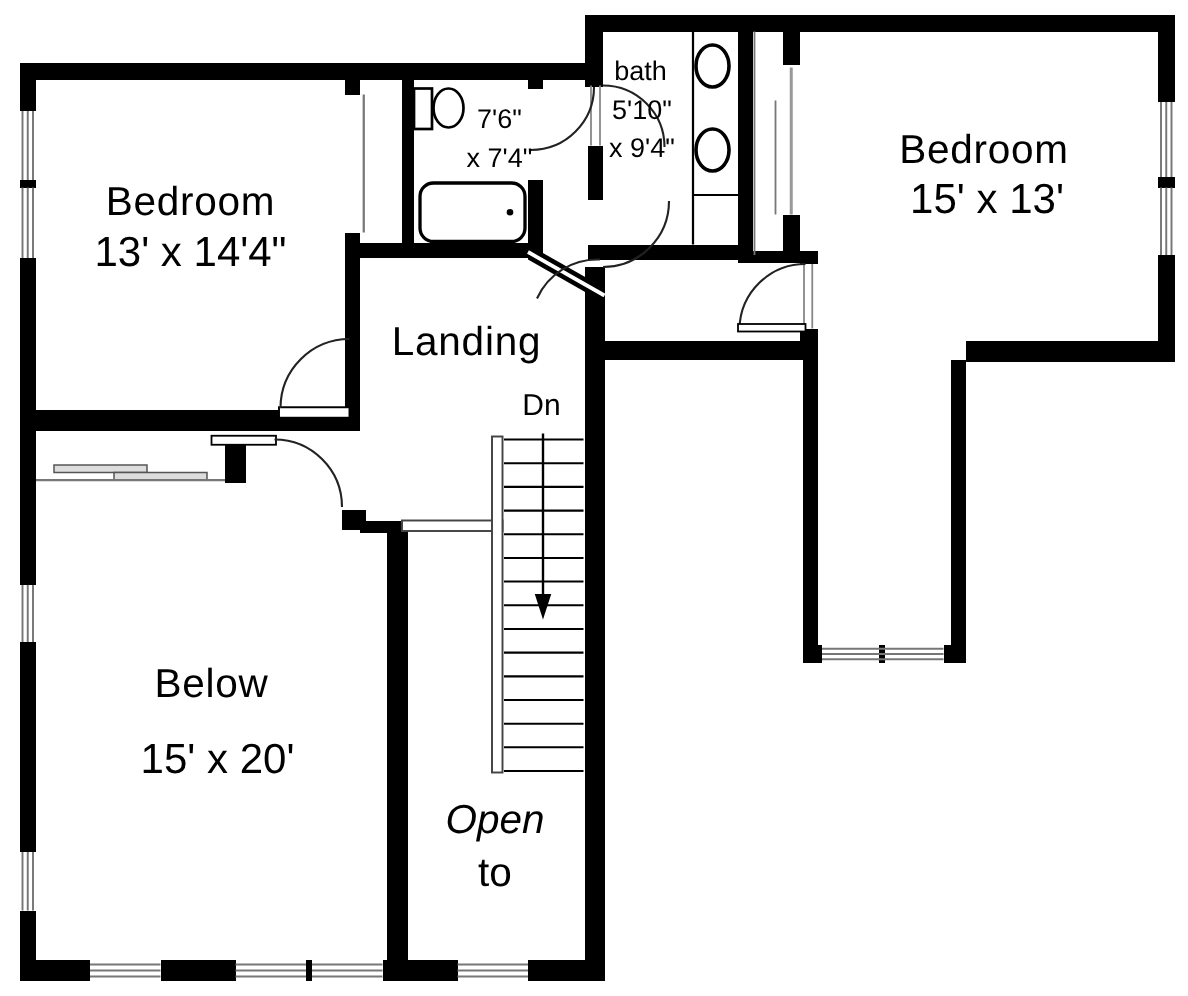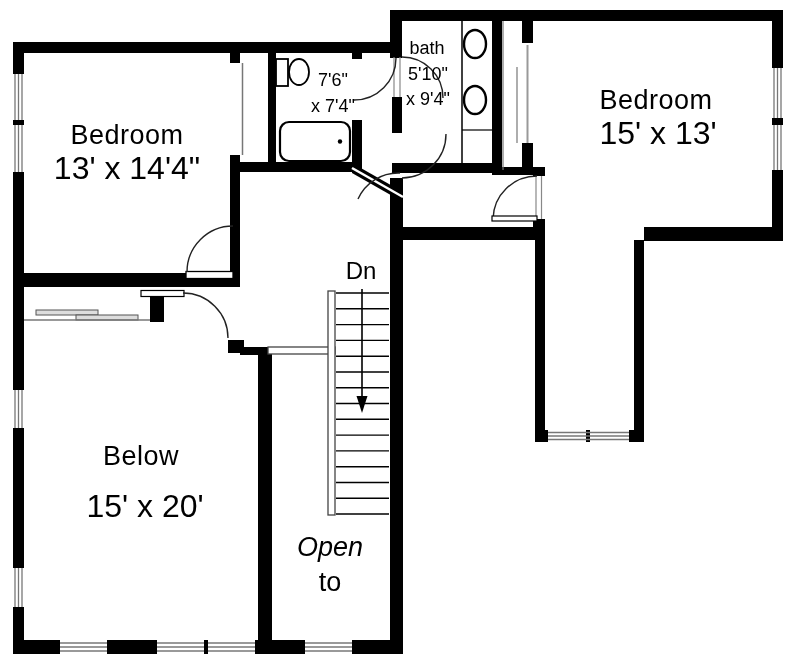--- a/index.html
+++ b/index.html
@@ -1,24 +1,24 @@
 <!DOCTYPE html>
 <html><head>
 <meta charset="utf-8">
 <style>
   html,body{margin:0;padding:0;background:#fff;}
   #plan{position:relative;width:792px;height:664px;background:#fff;overflow:hidden;
         font-family:"Liberation Sans",sans-serif;}
   #plan svg{position:absolute;left:0;top:0;}
   .lbl{position:absolute;transform:translate(-50%,-50%);white-space:nowrap;color:#000;}
   .room-name{font-weight:normal;font-size:27px;letter-spacing:.5px;}
-  .room-dims{font-size:32px;}
+  .room-dims{font-size:28px;}
   .small-label{font-size:18px;}
   .open-label{font-size:27px;}
-  .dn-label{font-size:24px;}
+  .dn-label{font-size:20px;}
 </style>
 </head>
 <body>
 
 <div id="plan">
   <svg width="792" height="664" viewBox="0 0 792 664">
 
     <g fill="#000" shape-rendering="crispEdges">
 
       <rect x="13" y="42" width="384" height="11"></rect>
@@ -206,20 +206,21 @@
   <div class="lbl small-label" style="left:333px;top:80px;">7'6"</div>
   <div class="lbl small-label" style="left:333px;top:106px;">x 7'4"</div>
 
   <div class="lbl small-label" style="left:427px;top:48px;">bath</div>
   <div class="lbl small-label" style="left:428px;top:74px;">5'10"</div>
   <div class="lbl small-label" style="left:428px;top:99px;">x 9'4"</div>
 
   <div class="lbl room-name" style="left:656px;top:100px;">Bedroom</div>
   <div class="lbl room-dims" style="left:658px;top:133px;">15' x 13'</div>
 
+  <div class="lbl room-name" style="left:311px;top:228px;">Landing</div>
   <div class="lbl dn-label" style="left:361px;top:271px;">Dn</div>
 
   <div class="lbl room-name" style="left:141px;top:456px;">Below</div>
   <div class="lbl room-dims" style="left:145px;top:506px;">15' x 20'</div>
 
   <div class="lbl open-label" style="left:330px;top:547px;font-style:italic;">Open</div>
   <div class="lbl open-label" style="left:330px;top:582px;">to</div>
 </div>
 
 </body></html>

